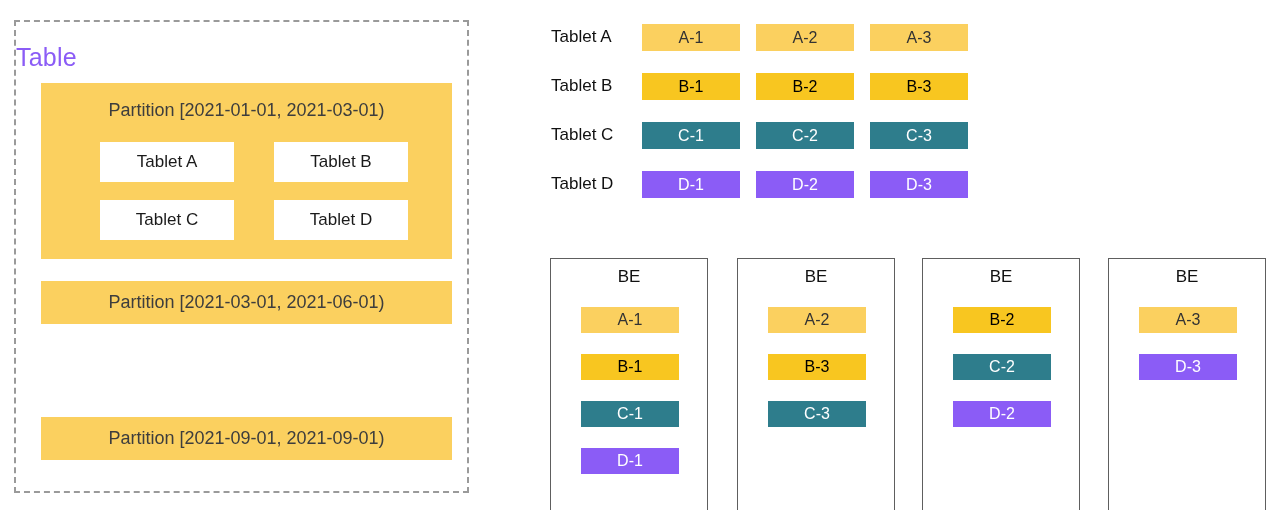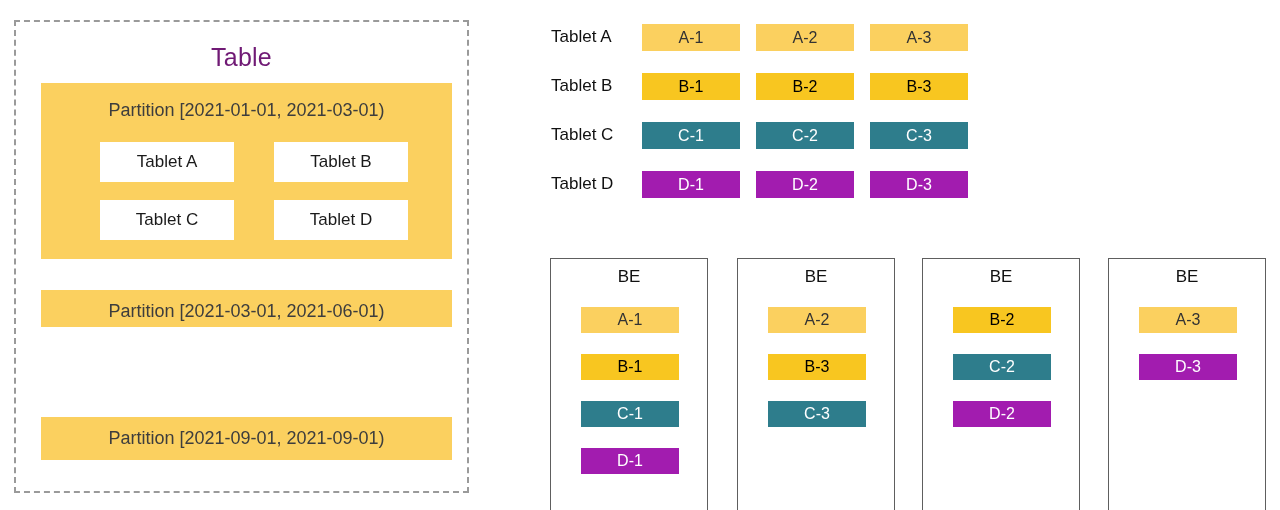--- a/index.html
+++ b/index.html
@@ -25,23 +25,22 @@
     height: 473px;
     border: 2px dashed #9a9a9a;
     box-sizing: border-box;
     background: #ffffff;
   }
   #table-title {
     position: absolute;
     left: 0;
     top: 21px;
     width: 100%;
-    text-align: center;
     font-size: 25px;
-    color: #701a75;
+    color: #8b5cf6;
     letter-spacing: 0.2px;
   }
 
   .partition {
     position: absolute;
     left: 25px;          
     width: 411px;        
     background: #fbd05f;
     box-sizing: border-box;
   }
@@ -51,21 +50,21 @@
     width: 100%;
     text-align: center;
     font-size: 18px;
     color: #3d3d3d;
     white-space: nowrap;
   }
 
   #partition-0 { top: 61px; height: 176px; }      
   #partition-0 > .partition-label { top: 17px; }
 
-  #partition-1 { top: 259px; height: 37px; margin-top: 9px; }      
+  #partition-1 { top: 259px; height: 43px; }      
   #partition-2 { top: 327px; height: 43px; }      
   #partition-3 { top: 395px; height: 43px; }      
   #partition-1 > .partition-label,
   #partition-2 > .partition-label,
   #partition-3 > .partition-label { top: 11px; }
 
   .tablet-box {
     position: absolute;
     width: 134px;
     height: 40px;
@@ -111,21 +110,21 @@
     font-size: 16px;
     box-sizing: border-box;
   }
   .shard-chip.c0 { left: 91px; }   
   .shard-chip.c1 { left: 205px; }  
   .shard-chip.c2 { left: 319px; }  
 
   .sc-a { background: #fbd05f; color: #333333; }
   .sc-b { background: #f8c620; color: #000000; }
   .sc-c { background: #2e7d8c; color: #ffffff; }
-  .sc-d { background: #a21caf; color: #ffffff; }
+  .sc-d { background: #8b5cf6; color: #ffffff; }
 
   
   .be-node {
     position: absolute;
     top: 258px;
     width: 158px;
     height: 263px;
     border: 1.5px solid #5e5e5e;
     box-sizing: border-box;
     background: #ffffff;

